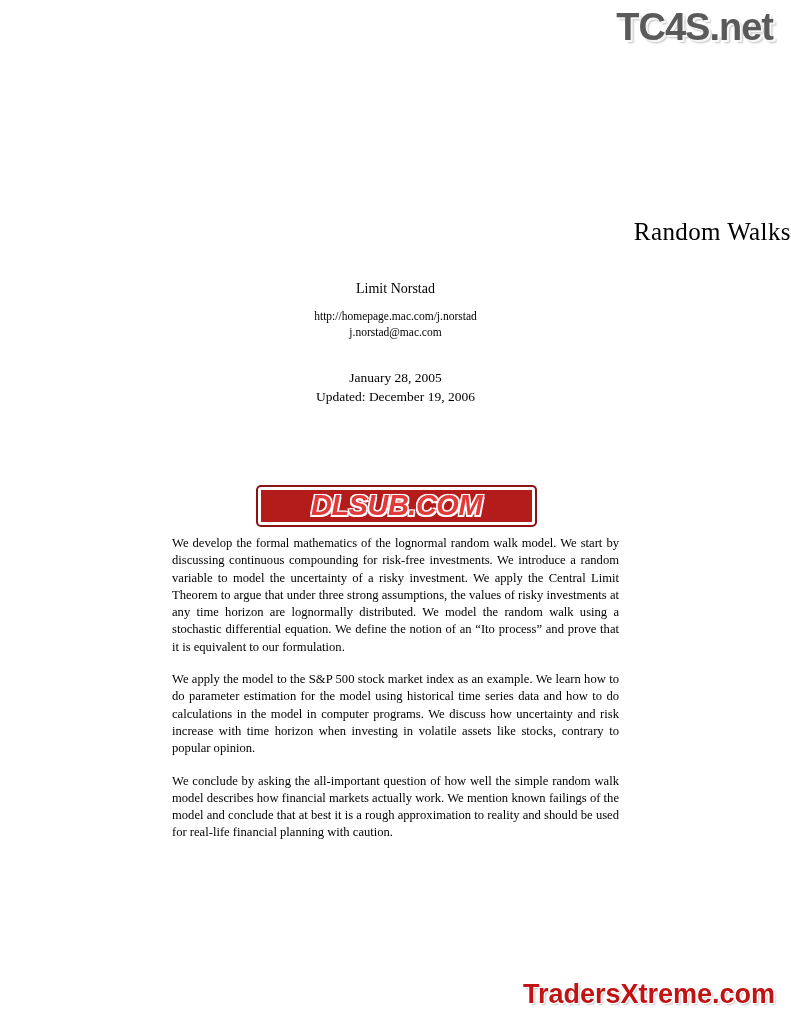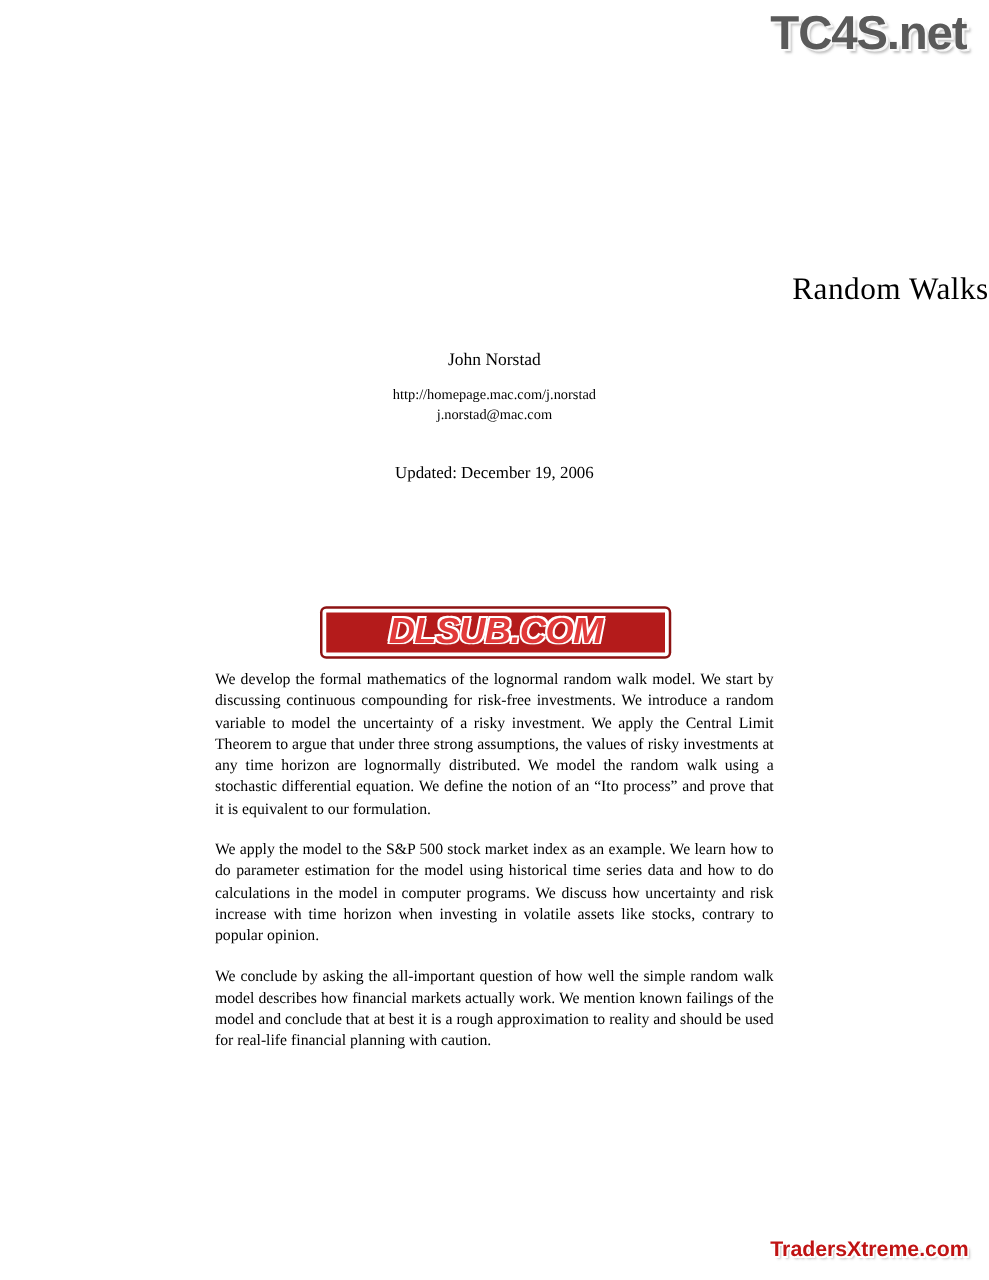--- a/index.html
+++ b/index.html
@@ -134,47 +134,48 @@
     margin-bottom: 0;
   }
 
   
   .wm-bottom {
     position: absolute;
     right: 16px;
     bottom: 14px;
     font-family: "Liberation Sans", sans-serif;
     font-weight: bold;
-    font-size: 17px;
+    font-size: 27px;
     color: #c01414;
     text-shadow:
       -1.2px -1.2px 0 #ffffff,
        1.2px -1.2px 0 #ffffff,
       -1.2px  1.2px 0 #ffffff,
        1.2px  1.2px 0 #ffffff,
        2px 2px 2px rgba(100,100,100,0.4);
   }
 </style>
 </head>
 <body>
 
 <div class="page">
 
   <div class="wm-top">TC4S.net</div>
 
   <div class="title">Random Walks</div>
 
-  <div class="author">John Norstad</div>
+  <div class="author">Limit Norstad</div>
 
   <div class="contact">
     <div>http://homepage.mac.com/j.norstad</div>
     <div>j.norstad@mac.com</div>
   </div>
 
   <div class="dates">
+    <div>January 28, 2005</div>
     <div>Updated: December 19, 2006</div>
   </div>
 
   <div class="wm-center">
     <div class="bar"></div>
     <div class="txt">DLSUB.COM</div>
   </div>
 
   <div class="abstract">
     <p>We develop the formal mathematics of the lognormal random walk model. We start by discussing continuous compounding for risk-free investments. We introduce a random variable to model the uncertainty of a risky investment. We apply the Central Limit Theorem to argue that under three strong assumptions, the values of risky investments at any time horizon are lognormally distributed. We model the random walk using a stochastic differential equation. We define the notion of an “Ito process” and prove that it is equivalent to our formulation.</p>

